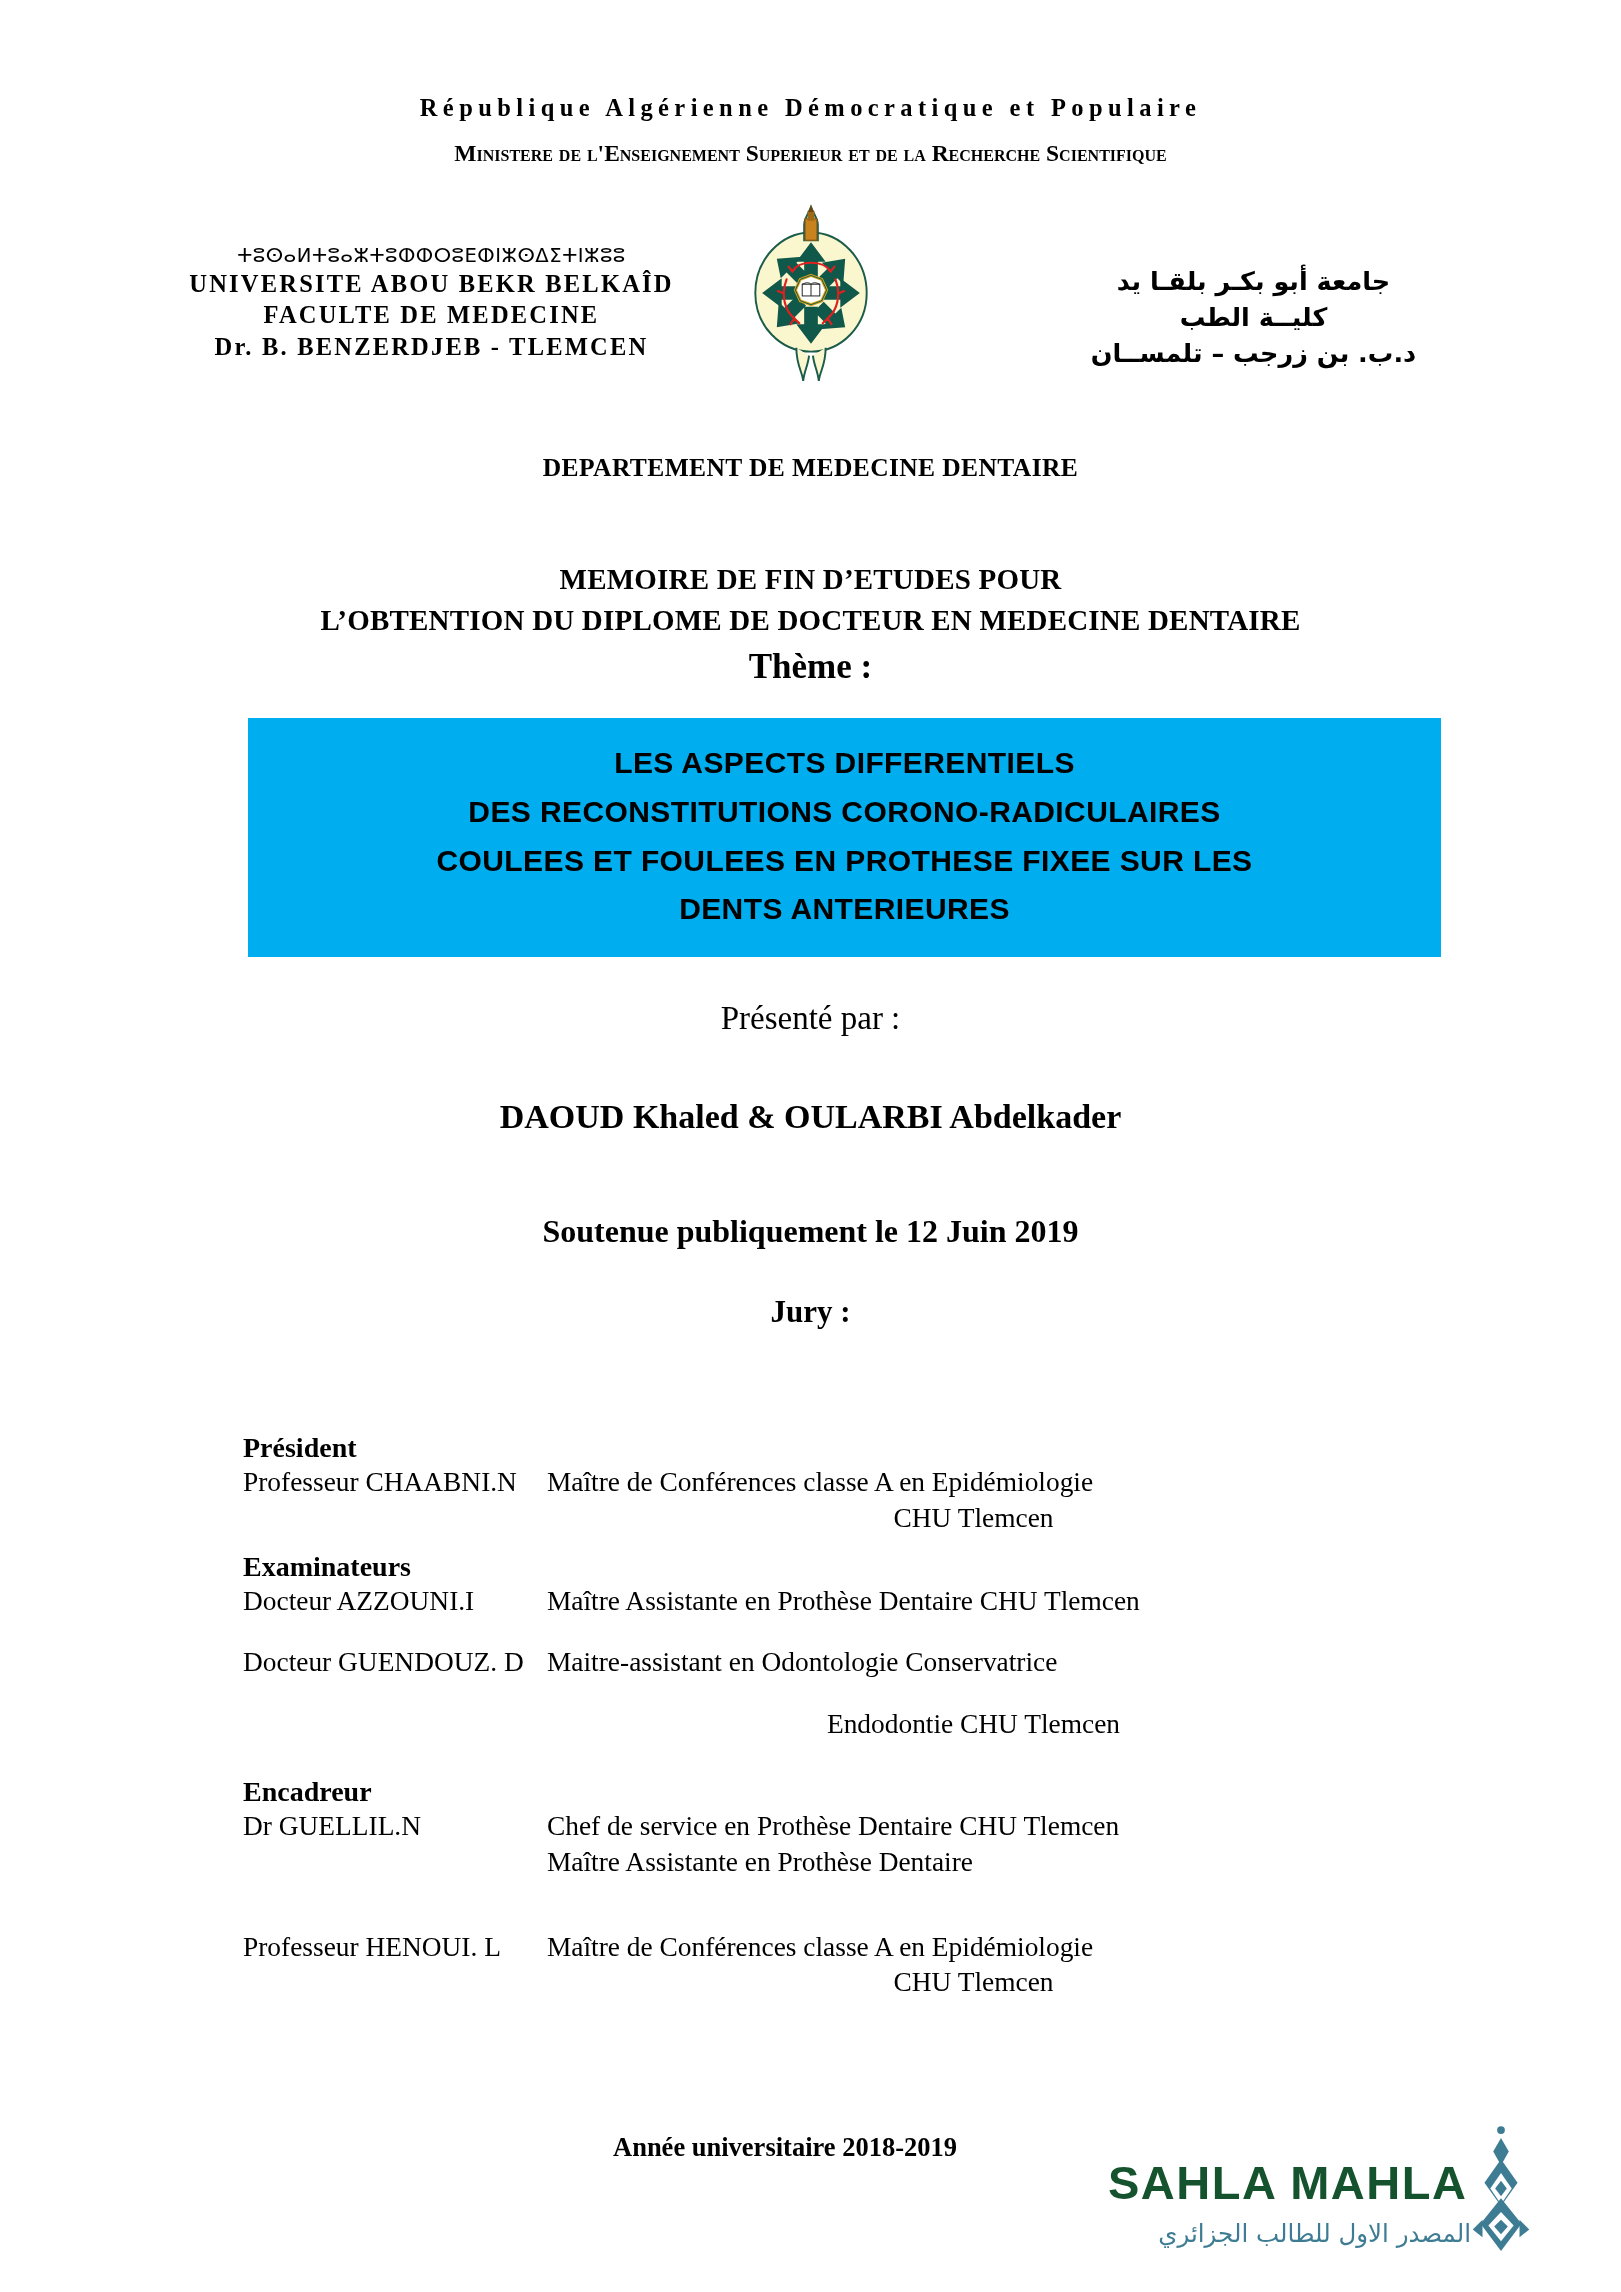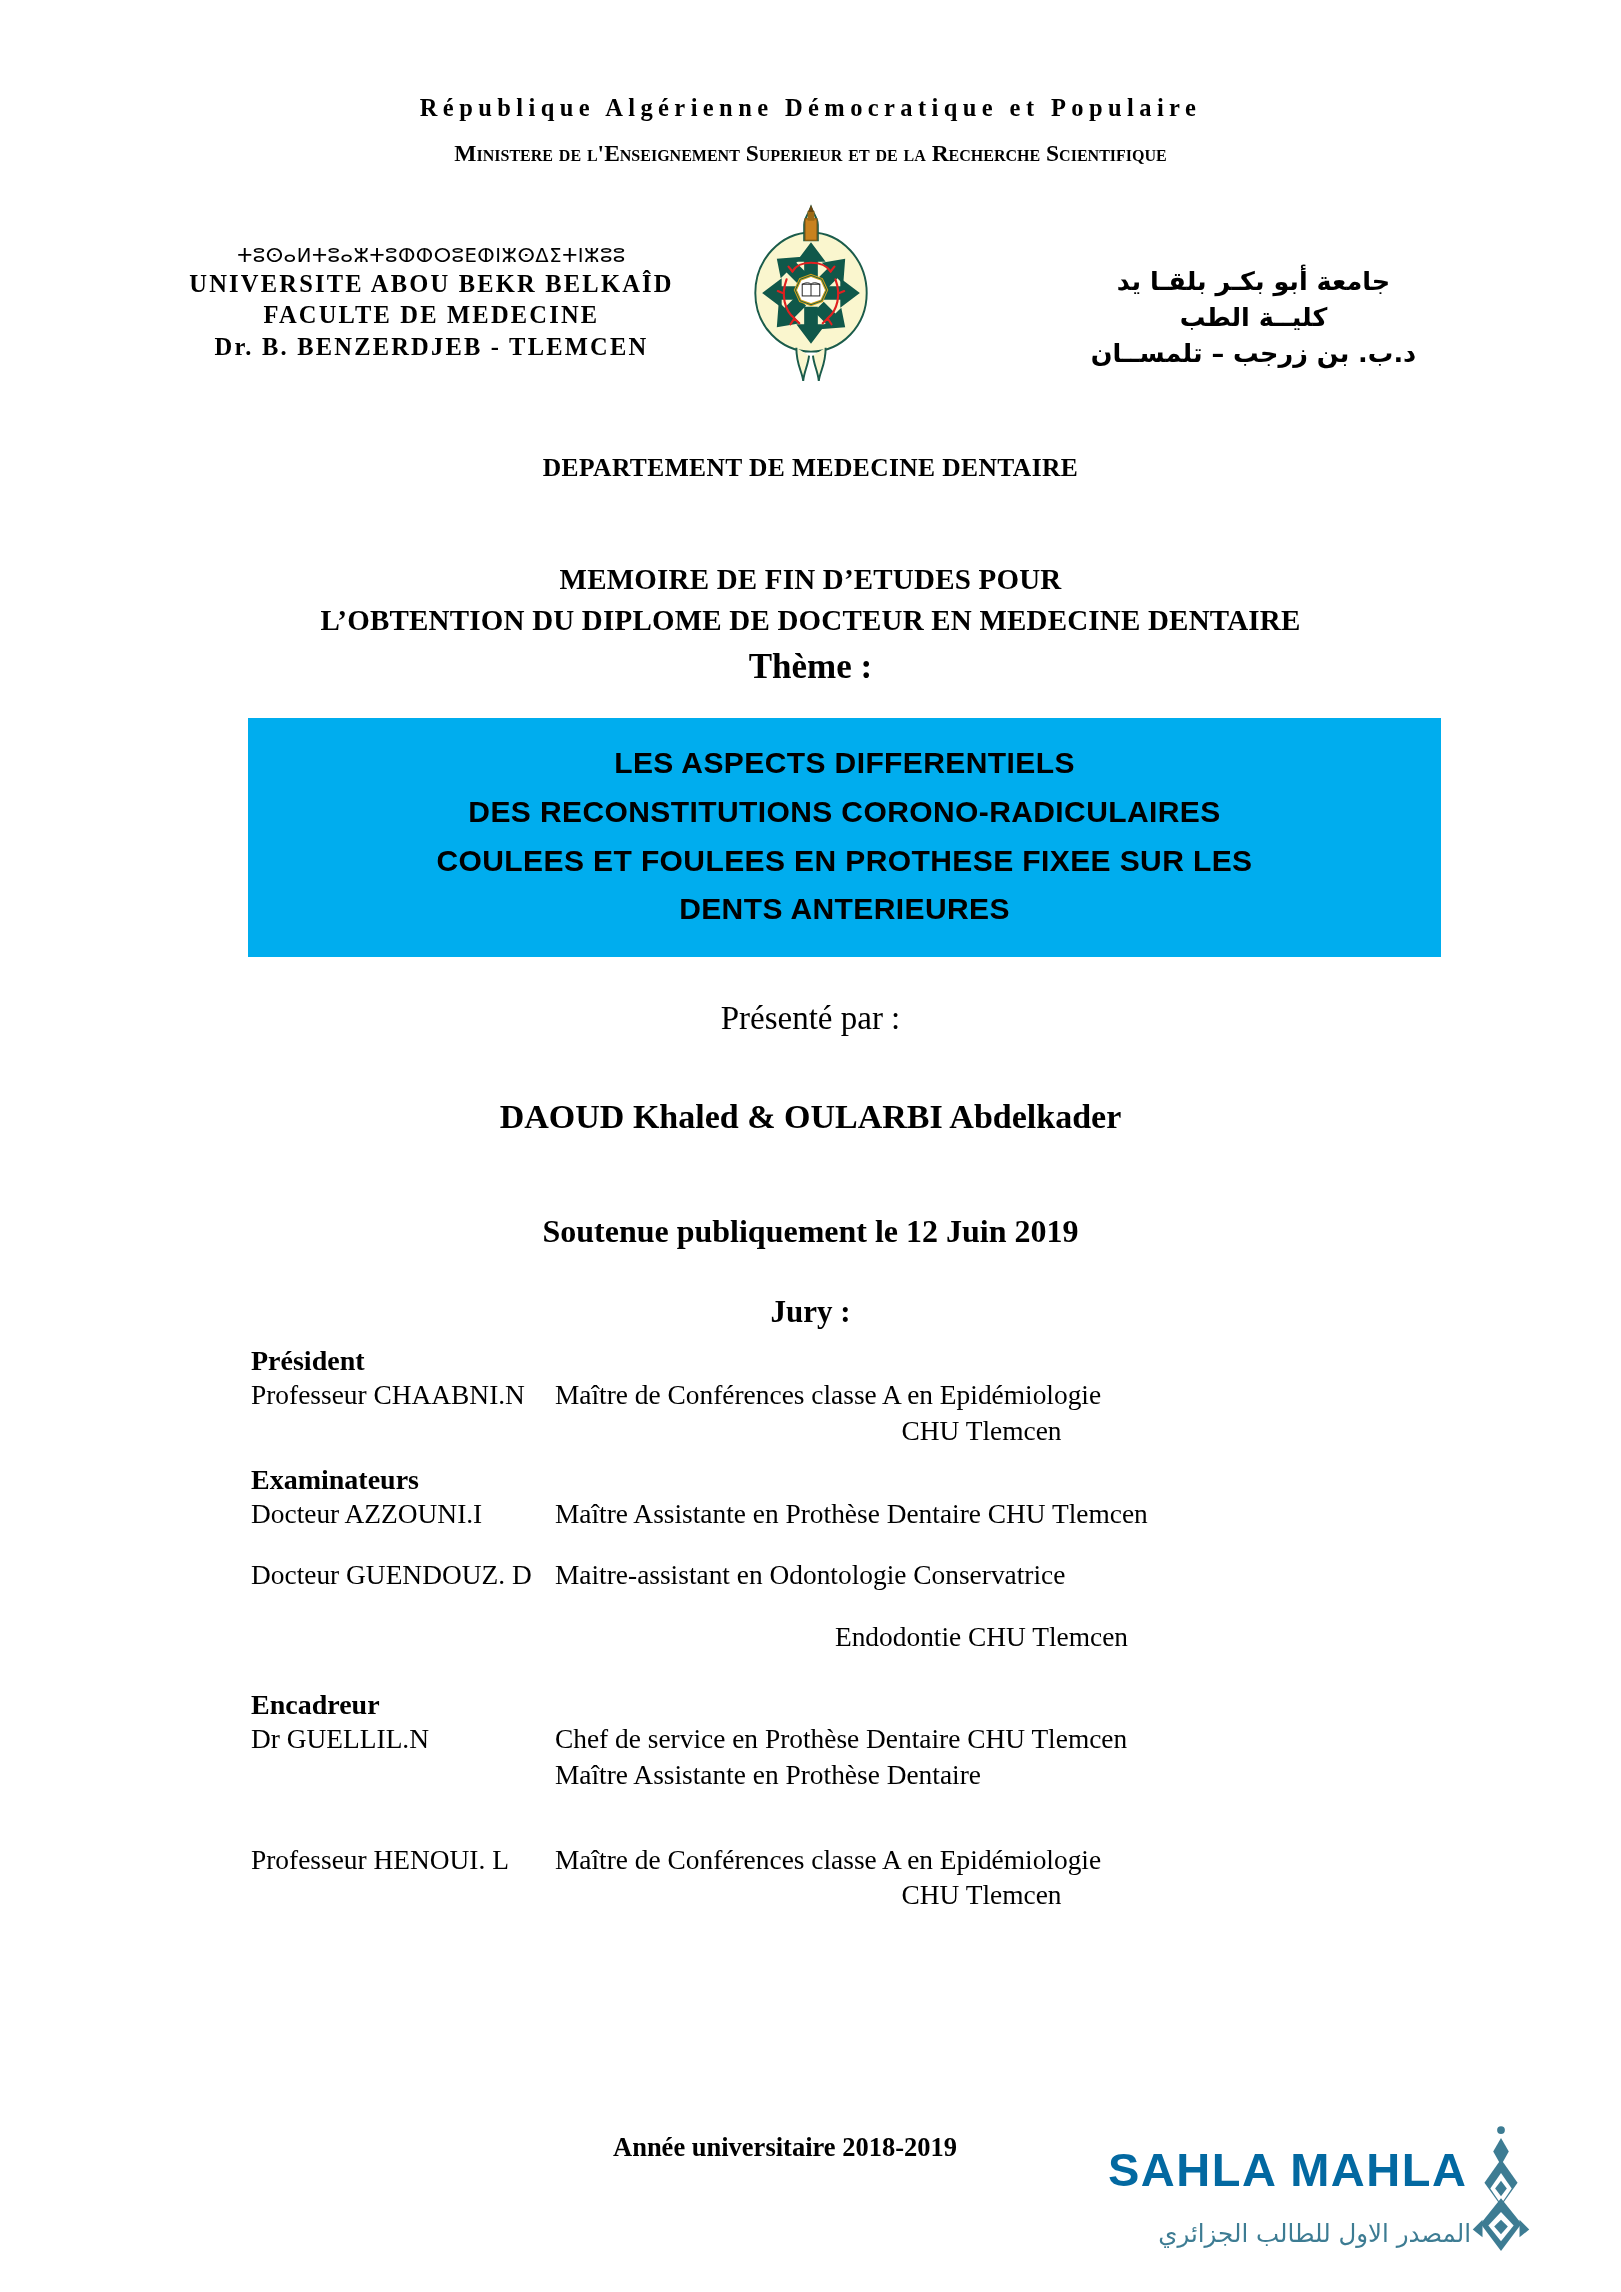--- a/index.html
+++ b/index.html
@@ -181,24 +181,23 @@
     left: 0;
     width: 100%;
     text-align: center;
     font-weight: bold;
     font-size: 31px;
   }
 
   
   .jury {
     position: absolute;
-    top: 1344px;
+    top: 1431px;
     left: 243px;
     width: 1157px;
-    margin-left: 8px;
   }
   .role {
     font-weight: bold;
     font-size: 28px;
     margin: 0;
     line-height: 1.22;
   }
   .jrow {
     display: flex;
     align-items: flex-start;
@@ -406,21 +405,21 @@
         <span class="d-line">Maître de Conférences classe A en Epidémiologie</span>
         <span class="d-center">CHU Tlemcen</span>
       </div>
     </div>
 
   </div>
 
   <div class="annee">Année universitaire 2018-2019</div>
 
   <div class="sahla">
-    <div class="sahla-word" style="color: #0369a1;">SAHLA MAHLA</div>
+    <div class="sahla-word" style="color: #14532d; margin-top: 13px;">SAHLA MAHLA</div>
     <div class="sahla-ar" style="color: rgb(61, 124, 147);">المصدر الاول للطالب الجزائري</div>
     <div class="sahla-mark">
       <svg viewBox="0 0 78 140" width="76" height="137" aria-hidden="true">
         <g fill="#3D7C93">
           <circle cx="39" cy="8" r="4"></circle>
           <path d="M39 16 L47 30 L39 44 L31 30 Z"></path>
           <path d="M39 38 L56 62 L39 86 L22 62 Z"></path>
           <path d="M39 52 L50 68 L39 84 L28 68 Z" fill="#FFFFFF"></path>
           <path d="M39 60 L45 68 L39 76 L33 68 Z" fill="#3D7C93"></path>
           <path d="M39 78 L60 104 L39 132 L18 104 Z"></path>

